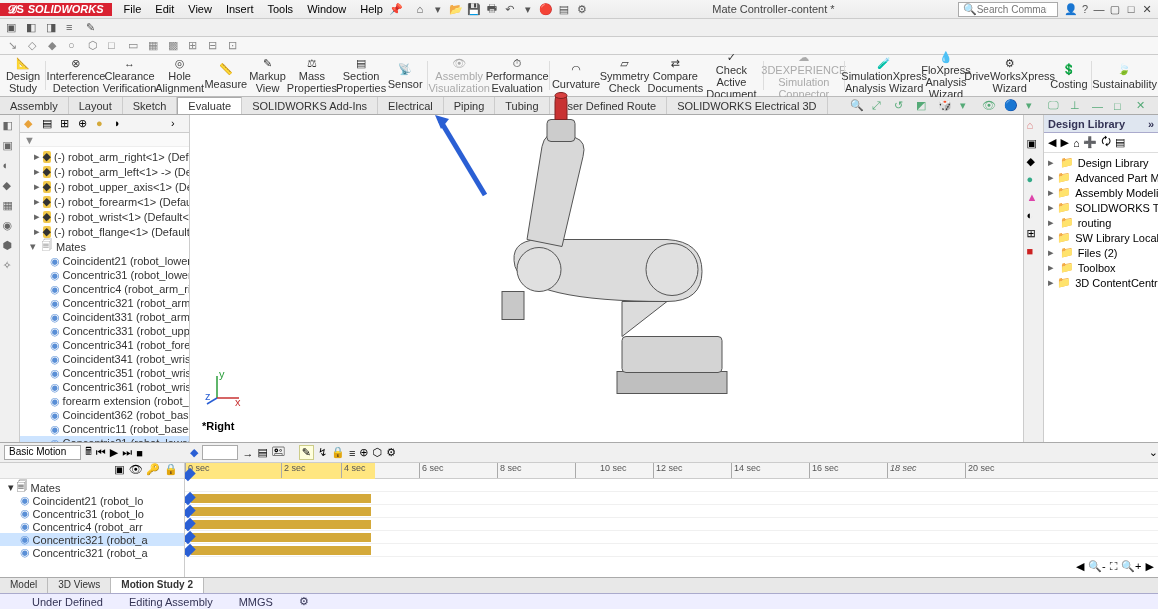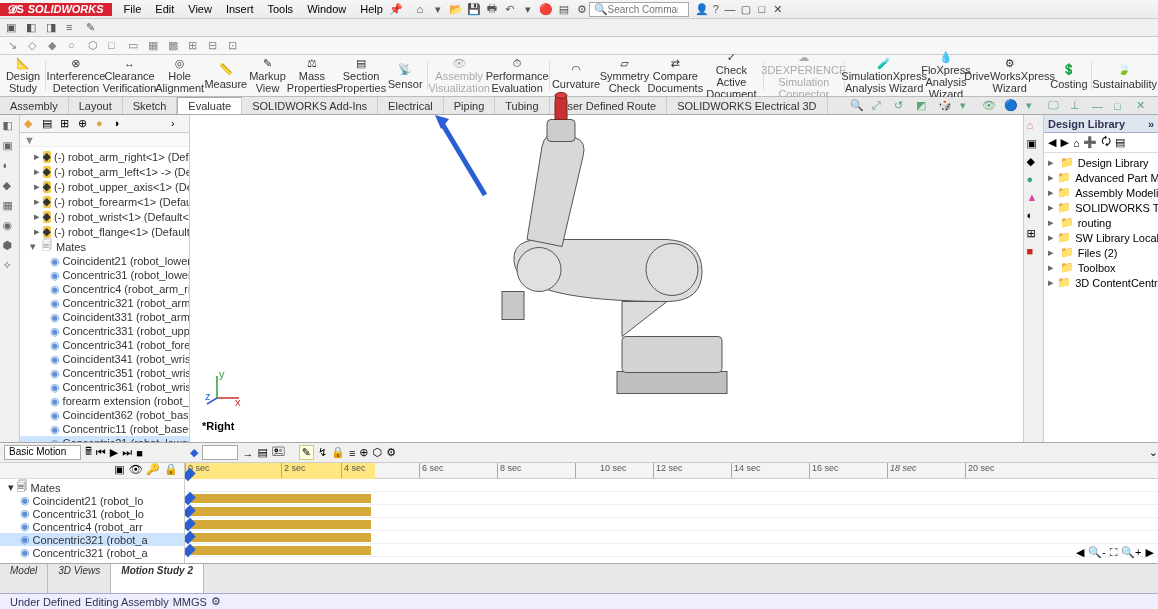--- a/index.html
+++ b/index.html
@@ -50,46 +50,46 @@
 .robot-svg { position: absolute; left: 50%; top: 45%; transform: translate(-50%,-55%); }
 .annotation-arrow { position: absolute; left: 245px; top: 0px; pointer-events: none; }
 .rightstrip { width: 20px; background: #f0f0f0; border-left: 1px solid #ccc; display: flex; flex-direction: column; gap: 4px; padding-top: 4px; align-items: center; }
 .rightstrip .rsi { width: 14px; height: 14px; }
 .designlib { width: 115px; background: #fff; border-left: 1px solid #ccc; display: flex; flex-direction: column; }
 .designlib-hdr { height: 18px; background: #dfe6f0; border-bottom: 1px solid #aac; display: flex; align-items: center; justify-content: space-between; padding: 0 4px; font-weight: bold; color: #335; }
 .designlib-tb { height: 20px; border-bottom: 1px solid #ddd; display: flex; gap: 4px; align-items: center; padding-left: 4px; }
 .dlib-tree { flex: 1; overflow: auto; padding: 2px; }
 .dlib-item { display: flex; align-items: center; gap: 4px; padding: 1px 0 1px 12px; font-size: 10px; white-space: nowrap; }
 .dlib-toggle { width: 8px; color: #666; margin-left: -10px; }
-.motionpanel { height: 121px; border-top: 1px solid #aaa; display: flex; flex-direction: column; background: #f7f7f7; }
+.motionpanel { height: 135px; border-top: 1px solid #aaa; display: flex; flex-direction: column; background: #f7f7f7; }
 .motion-top { height: 20px; background: #f0f0f0; border-bottom: 1px solid #ccc; display: flex; align-items: center; gap: 4px; padding-left: 4px; position: relative; }
 .motion-select { border: 1px solid #aaa; background: #fff; padding: 0 14px 0 4px; height: 15px; font-size: 10px; }
 .motion-icons { display: flex; gap: 4px; align-items: center; }
 .motion-body { flex: 1; display: flex; overflow: hidden; }
 .motion-tree { width: 185px; background: #fff; border-right: 1px solid #ccc; overflow: hidden; }
 .motion-tree-hdr { height: 16px; background: #f4f4f4; border-bottom: 1px solid #ddd; display: flex; justify-content: flex-end; padding-right: 6px; gap: 4px; }
 .motion-tree-list { padding-top: 2px; }
 .mt-item { display: flex; align-items: center; gap: 3px; padding: 0 0 0 20px; font-size: 10px; color: #333; white-space: nowrap; height: 13px; }
 .mt-item.sel { background: #cde4ff; }
 .timeline { flex: 1; position: relative; overflow: hidden; background: #fff; }
 .tl-ruler { height: 16px; background: #f4f4f4; border-bottom: 1px solid #ccc; position: relative; }
 .tl-active { position: absolute; left: 0; top: 0; width: 190px; height: 16px; background: #ffe680; }
 .tl-tick { position: absolute; top: 0; font-size: 9px; color: #555; border-left: 1px solid #aaa; height: 100%; padding-left: 2px; }
 .tl-rows { position: relative; }
 .tl-row { height: 13px; position: relative; border-bottom: 1px solid #f0f0f0; }
 .tl-bar { position: absolute; left: 6px; top: 2px; height: 9px; width: 180px; background: #d4a93a; }
 .tl-key { position: absolute; left: 0px; top: 1px; width: 8px; height: 11px; background: #2a5fd4; transform: rotate(45deg); }
 .tl-key.first { top: -10px; }
 .tl-scroll { position: absolute; right: 4px; bottom: 4px; display: flex; gap: 4px; }
-.bottomtabs { height: 30px; background: #e8e8e8; border-top: 1px solid #aaa; display: flex; font-style: italic; }
+.bottomtabs { height: 16px; background: #e8e8e8; border-top: 1px solid #aaa; display: flex; }
 .btab { padding: 1px 10px; border-right: 1px solid #bbb; font-size: 10px; color: #333; }
 .btab.active { background: #fff; font-weight: bold; }
 .statusbar { height: 16px; background: #eef; border-top: 1px solid #aac; display: flex; align-items: center; padding: 0 6px; font-size: 10px; color: #335; }
 .statusbar .sf { flex: 1; }
-.statusbar .sr { margin-left: 4px; }
+.statusbar .sr { margin-left: 26px; }
 .triad-svg line { stroke-width: 1.5; }
 </style>
 </head>
 <body>
 
 <div class="titlebar">
   <div class="sw-logo">
     <span class="sw-logo-icon">𝓓S</span>
     <span>SOLIDWORKS</span>
   </div>
@@ -108,20 +108,21 @@
     <span class="tb-icon">▾</span>
     <span class="tb-icon">📂</span>
     <span class="tb-icon">💾</span>
     <span class="tb-icon">🖶</span>
     <span class="tb-icon">↶</span>
     <span class="tb-icon">▾</span>
     <span class="tb-icon">🔴</span>
     <span class="tb-icon">▤</span>
     <span class="tb-icon">⚙</span>
   </div>
+  <div class="title-center">Mate Controller-content *</div>
   <div class="search-cmd">
     <span>🔍</span>
     <input placeholder="Search Commands" style="">
   </div>
   <span class="tb-icon" style="color:#888">👤</span>
   <span class="tb-icon">?</span>
   <div class="win-controls">
     <span>—</span>
     <span>▢</span>
     <span>□</span>

